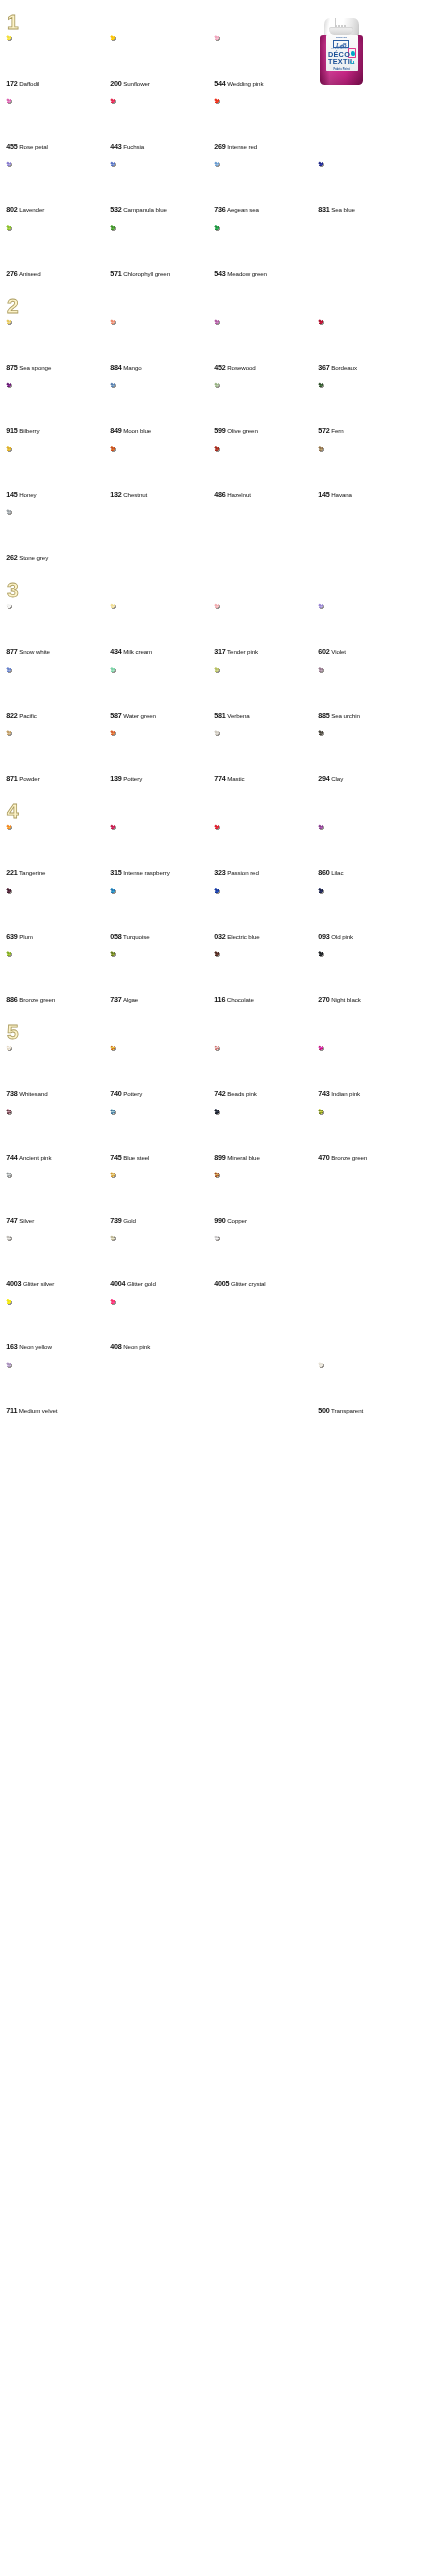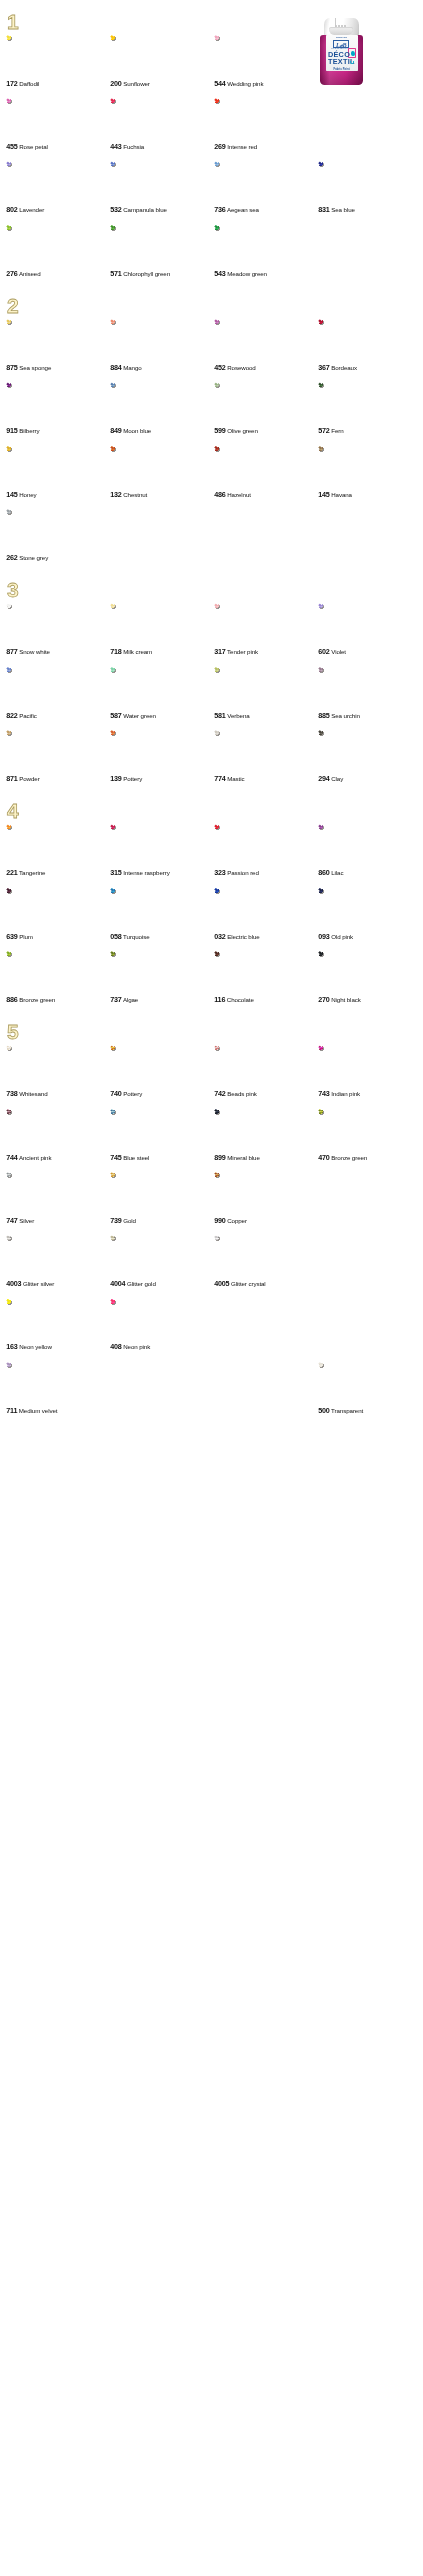--- a/index.html
+++ b/index.html
@@ -470,21 +470,21 @@
           <div class="cell">
             <div class="swatch">
               <div class="fab" style="background: rgb(247, 247, 245);"></div>
             </div>
             <div class="label"><span class="code">877</span> <span class="nm">Snow white</span></div>
           </div>
           <div class="cell">
             <div class="swatch">
               <div class="fab" style="background: rgb(244, 228, 164);"></div>
             </div>
-            <div class="label"><span class="code">718</span> <span class="nm">Milk cream</span></div>
+            <div class="label"><span class="code">434</span> <span class="nm">Milk cream</span></div>
           </div>
           <div class="cell">
             <div class="swatch">
               <div class="fab" style="background: rgb(246, 184, 187);"></div>
             </div>
             <div class="label"><span class="code">317</span> <span class="nm">Tender pink</span></div>
           </div>
           <div class="cell">
             <div class="swatch">
               <div class="fab" style="background: rgb(168, 150, 220);"></div>

